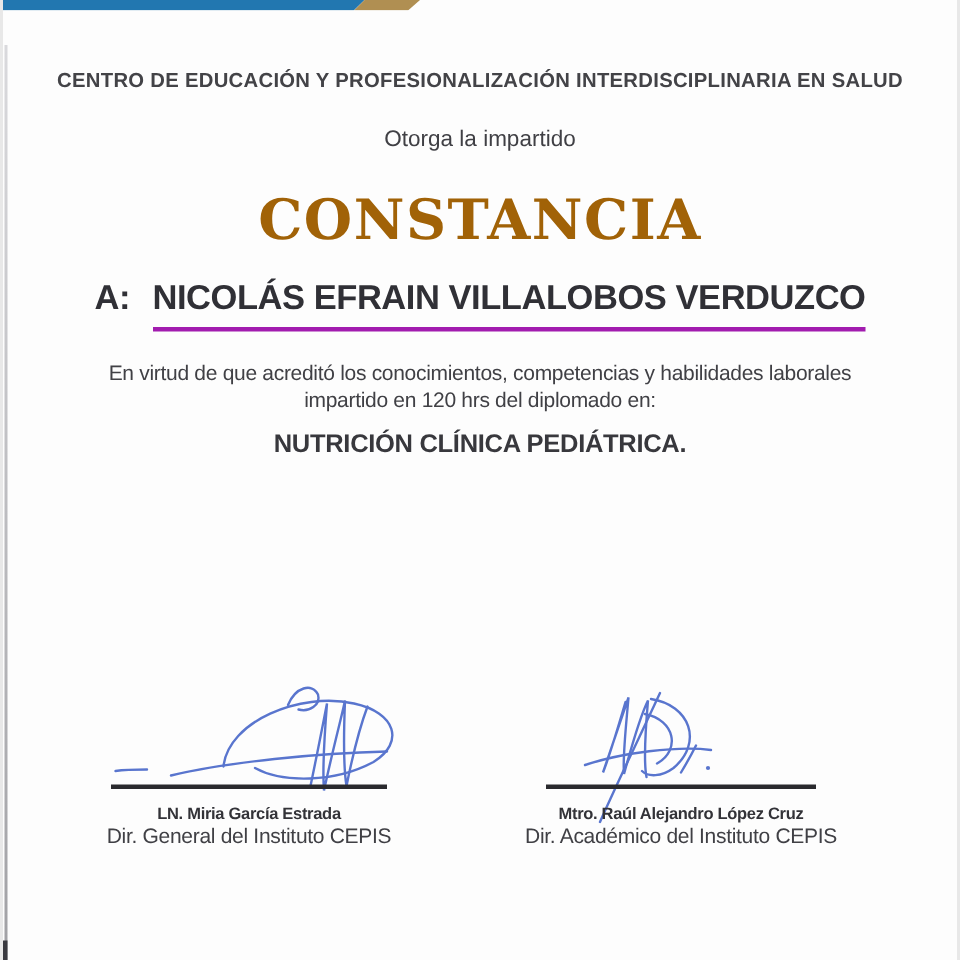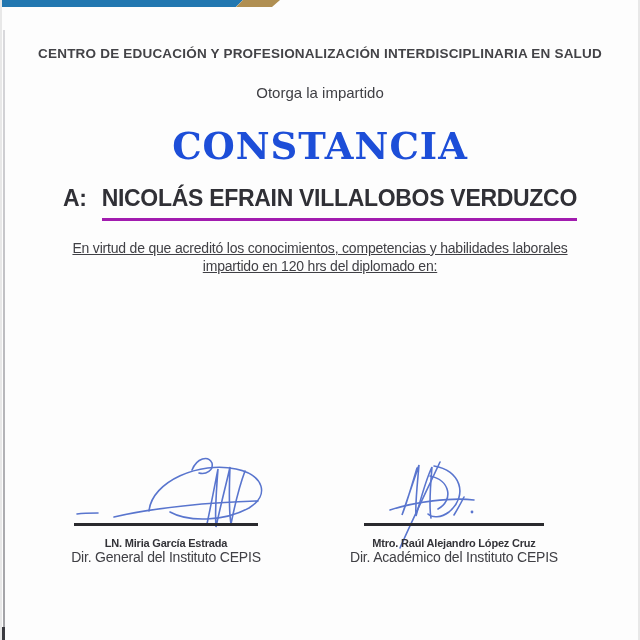--- a/index.html
+++ b/index.html
@@ -15,26 +15,26 @@
     clip-path:polygon(7px 0,44px 0,36px 100%,0 100%);}
   
   .scan-edge{position:absolute;left:1px;top:30px;bottom:0;width:2px;
     background:linear-gradient(#bcbcc2,#55555c);opacity:.55;}
   .scan-nub{position:absolute;left:0;bottom:0;width:3px;height:13px;background:#3a3a40;}
 
   .center-line{position:absolute;left:0;width:100%;text-align:center;}
   .org-name{top:46px;font-size:13.5px;font-weight:bold;letter-spacing:.2px;color:#434347;}
   .intro{top:84px;font-size:15px;color:#404045;}
   .title{top:124px;font-family:"DejaVu Serif","Liberation Serif",serif;
-    font-weight:bold;font-size:37px;letter-spacing:1px;color:#1d4ed8;}
+    font-weight:bold;font-size:37px;letter-spacing:1px;color:#a16207;}
   .recipient{top:185px;display:flex;justify-content:center;align-items:baseline;
     font-size:23px;font-weight:bold;letter-spacing:-.3px;color:#303036;}
   .recipient .prefix{margin-right:15px;}
   .recipient .name{padding-bottom:6px;border-bottom:3px solid #a21caf;}
-  .body-par{font-size:14px;line-height:18px;letter-spacing:-.2px;color:#404045;text-decoration:underline;}
+  .body-par{font-size:14px;line-height:18px;letter-spacing:-.2px;color:#404045;}
   .par1{top:239px;}
   .course{top:286px;font-size:17px;font-weight:bold;letter-spacing:-.2px;color:#38383d;}
   .par2{top:321px;}
   .issue{top:375px;font-size:14px;line-height:17.5px;color:#404045;}
 
   .sig-line{position:absolute;height:3px;background:#2a2a2e;top:523px;}
   .sig-line.left{left:72px;width:184px;}
   .sig-line.right{left:362px;width:180px;}
   .sig-block{position:absolute;top:537px;width:250px;text-align:center;}
   .sig-block.left{left:39px;}
@@ -63,20 +63,21 @@
   <div class="center-line recipient">
     <span class="prefix">A:</span>
     <span class="name">NICOLÁS EFRAIN VILLALOBOS VERDUZCO</span>
   </div>
 
   <div class="center-line body-par par1">
     <div>En virtud de que acreditó los conocimientos, competencias y habilidades laborales</div>
     <div>impartido en 120 hrs del diplomado en:</div>
   </div>
 
+  <div class="center-line course">NUTRICIÓN CLÍNICA PEDIÁTRICA.</div>
 
 
 
   <svg class="ink" width="640" height="640" viewBox="0 0 640 640">
     <g fill="none" stroke="#3d5ec6" stroke-width="1.6" stroke-linecap="round" opacity="0.85">
       <path d="M75 514 C82 513 90 513 96 513"></path>
       <path d="M190 470 C195 458 206 455 210 463 C212 470 204 475 197 473"></path>
       <path d="M147 511 C150 481 198 461 234 469 C262 475 268 495 247 508 C221 522 186 522 168 512"></path>
       <path d="M205 524 C210 500 214 479 216 469 C214 494 213 515 214 527 C220 499 226 477 228 467 C227 492 227 512 229 524 C234 499 240 479 243 471"></path>
       <path d="M112 517 C150 508 210 502 256 501"></path>

